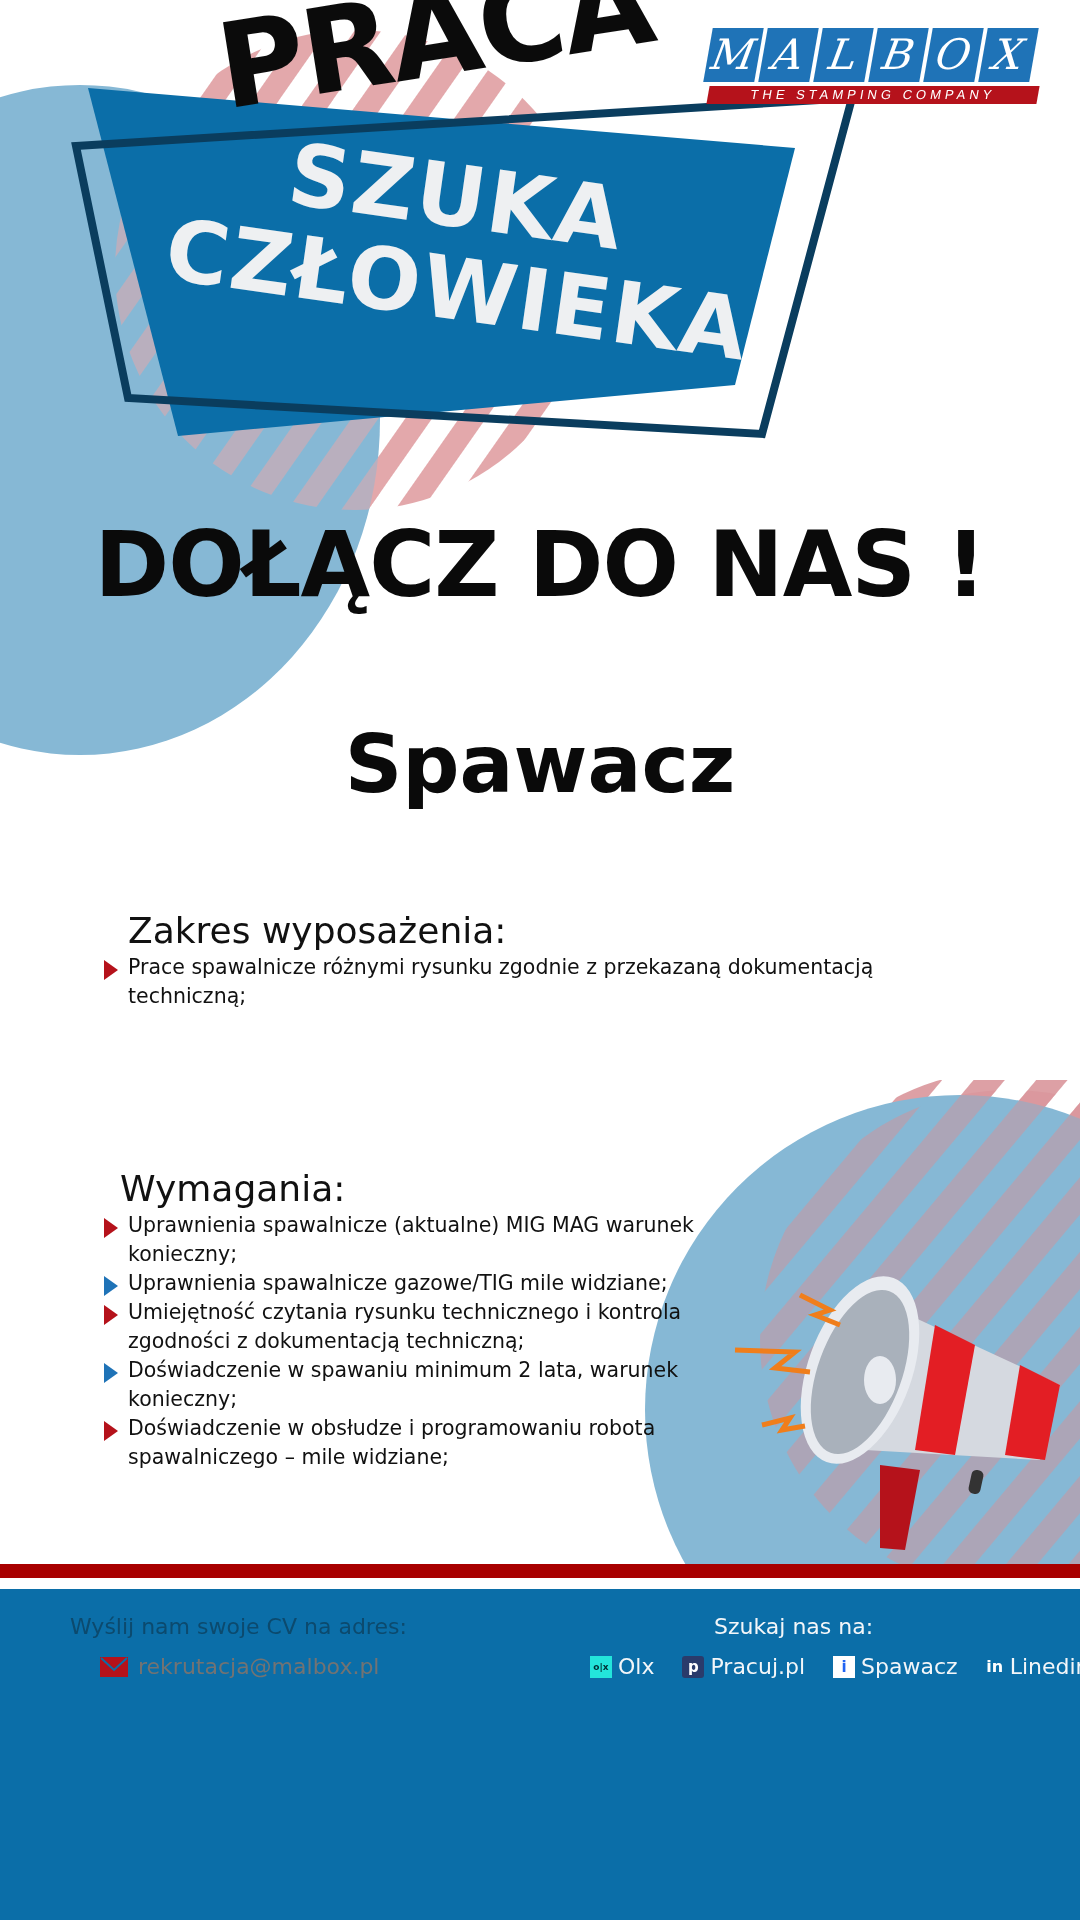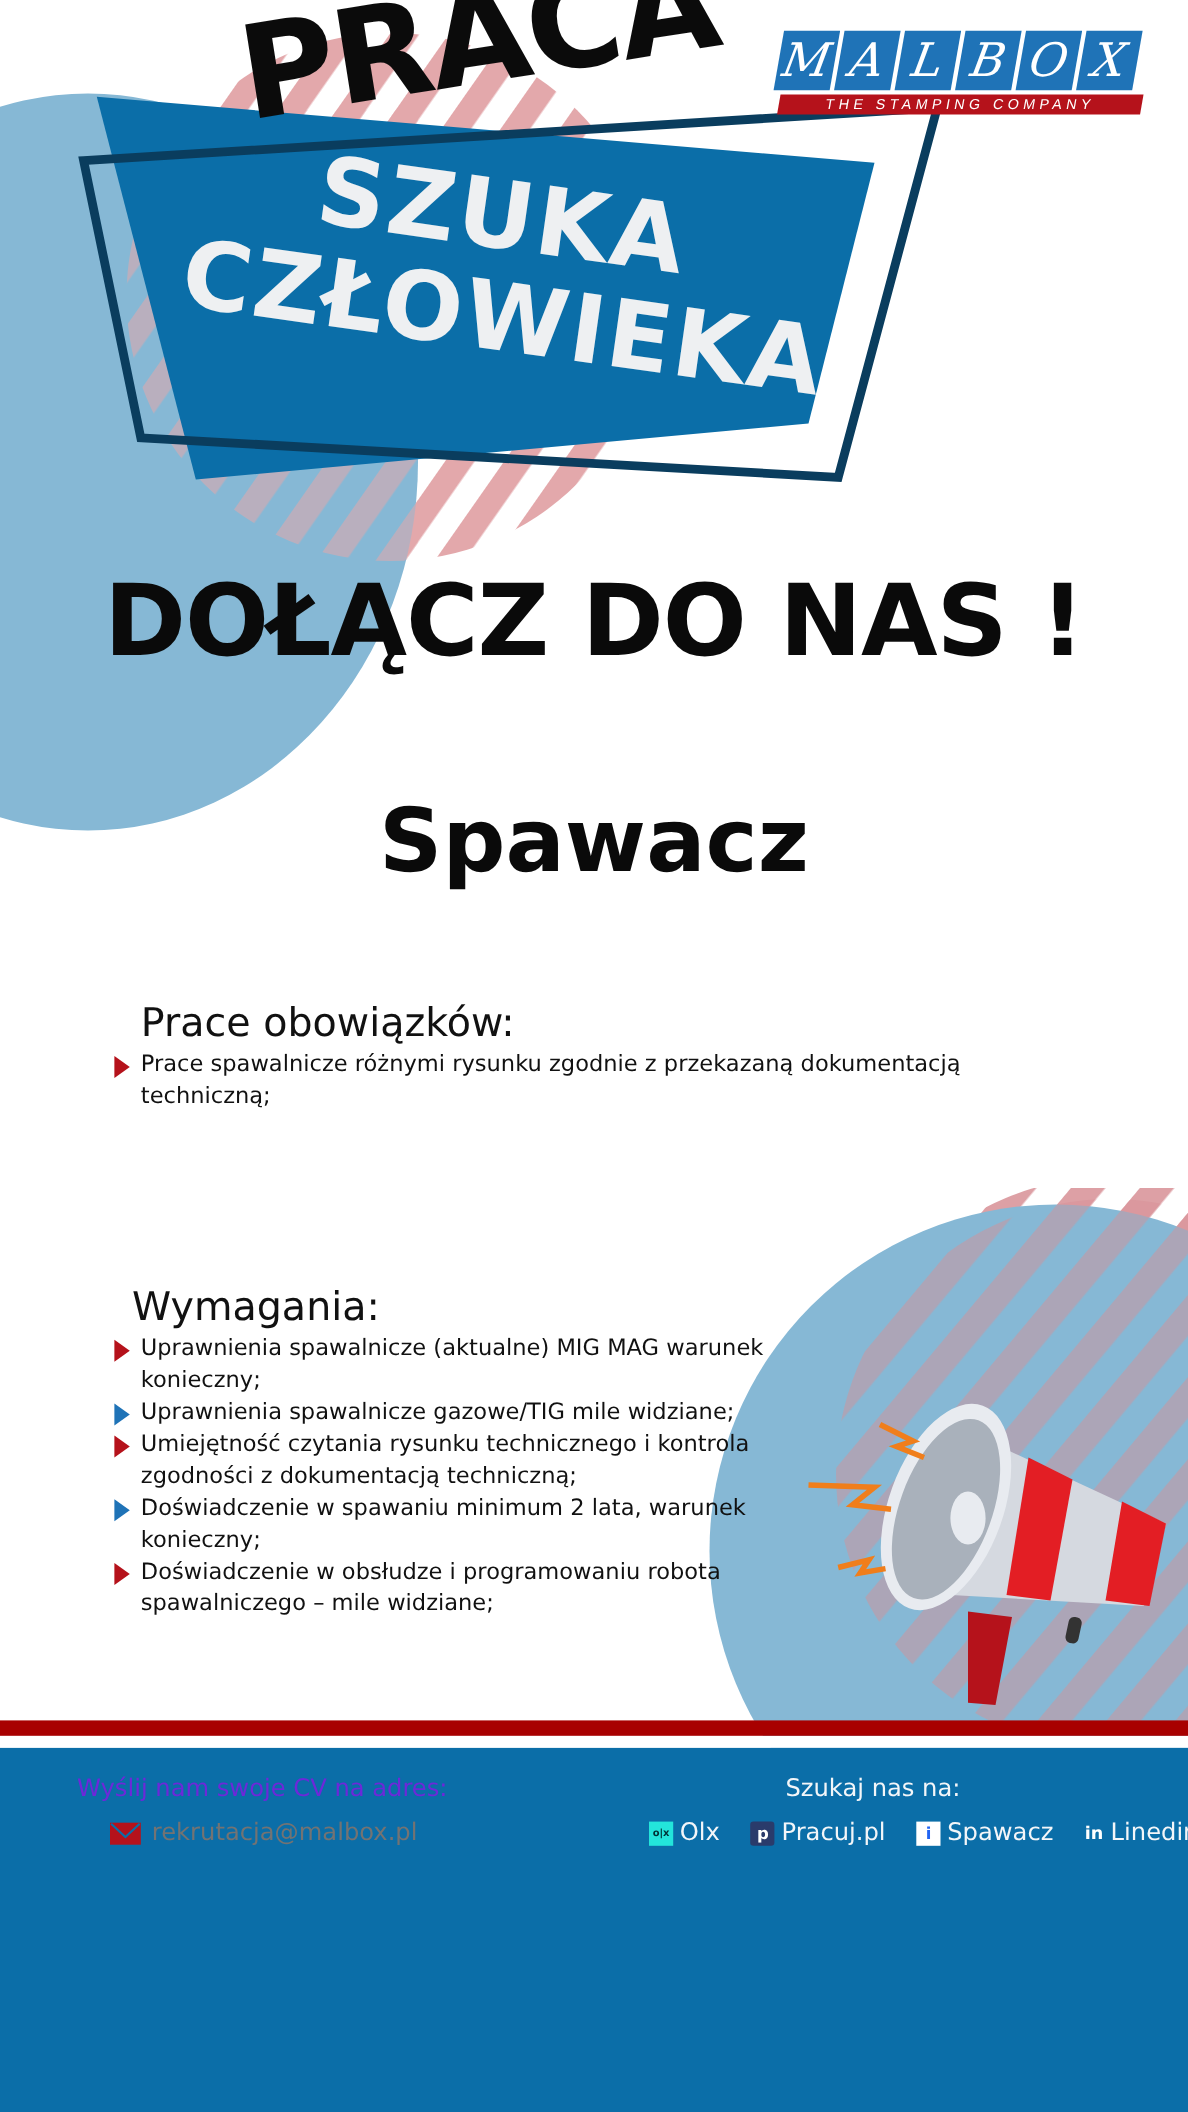--- a/index.html
+++ b/index.html
@@ -14,21 +14,21 @@
   .logo-sub{margin-top:4px;margin-left:0;height:18px;width:330px;background:#b5121b;color:#fff;font-size:13px;letter-spacing:4px;text-align:center;line-height:18px;font-family:"Liberation Sans",sans-serif;transform:skewX(-10deg);}
   .join{left:0;width:1080px;top:512px;text-align:center;font-size:90px;font-weight:bold;color:#0a0a0a;letter-spacing:-1px;}
   .job{left:0;width:1080px;top:718px;text-align:center;font-size:80px;font-weight:bold;color:#0a0a0a;}
   .sec-title{font-size:36px;color:#111;}
   .item{display:flex;align-items:flex-start;font-size:20.5px;line-height:29px;color:#111;margin-bottom:0;}
   .bullet{flex:0 0 24px;margin-top:7px;width:0;height:0;}
   .bullet .tri{width:0;height:0;border-top:10px solid transparent;border-bottom:10px solid transparent;border-left:14px solid #b5121b;}
   .bullet .tri.blue{border-left-color:#1f73b7;}
   .footer{left:0;top:1589px;width:1080px;height:331px;background:#0b6ea8;}
   .redbar{left:0;top:1564px;width:1080px;height:14px;background:#a80000;}
-  .foot-left-title{left:70px;top:1614px;font-size:22px;color:#6d28d9;}
+  .foot-left-title{left:70px;top:1614px;font-size:22px;color:#0c4a6e;}
   .foot-email{left:100px;top:1654px;font-size:22px;color:#737373;display:flex;align-items:center;gap:10px;}
   .foot-right-title{left:714px;top:1614px;font-size:22px;color:#f3f6f9;}
   .socials{left:548px;top:1654px;display:flex;gap:28px;font-size:22px;color:#f3f6f9;padding-left:42px;}
   .soc{display:flex;align-items:center;gap:6px;}
   .ic{display:inline-block;width:22px;height:22px;font-size:11px;font-weight:bold;text-align:center;line-height:22px;}
 </style>
 </head>
 <body>
 
 <svg id="bg-svg" viewBox="0 0 1080 1920" xmlns="http://www.w3.org/2000/svg">
@@ -112,21 +112,21 @@
     <div class="logo-letter">X</div>
   </div>
   <div class="logo-sub">THE STAMPING COMPANY</div>
 </div>
 
 <div class="abs join">DOŁĄCZ DO NAS !</div>
 
 <div class="abs job">Spawacz</div>
 
 <div class="abs" style="left:104px;top:910px;width:880px;">
-  <div class="sec-title" style="margin-left:24px;margin-bottom:2px;">Prace obowiązków:</div>
+  <div class="sec-title" style="margin-left:24px;margin-bottom:2px;">Zakres wyposażenia:</div>
   <div class="item">
     <span class="bullet">
         <div class="tri"></div>
       </span>
     <span>Prace spawalnicze różnymi rysunku zgodnie z przekazaną dokumentacją techniczną;</span>
   </div>
 </div>
 
 <div class="abs" style="left:104px;top:1168px;width:650px;">
   <div class="sec-title" style="margin-left:16px;margin-bottom:2px;">Wymagania:</div>

